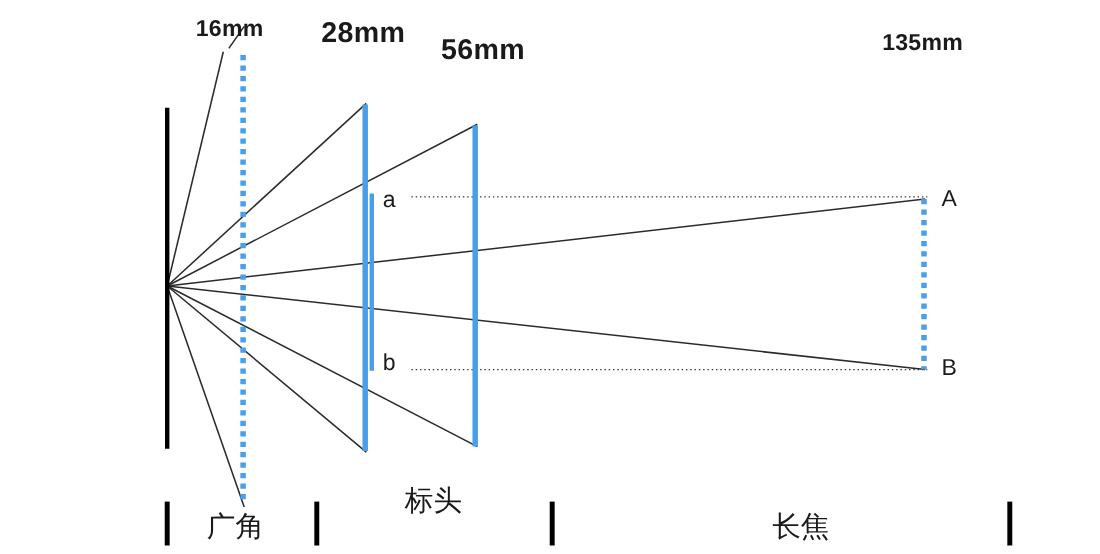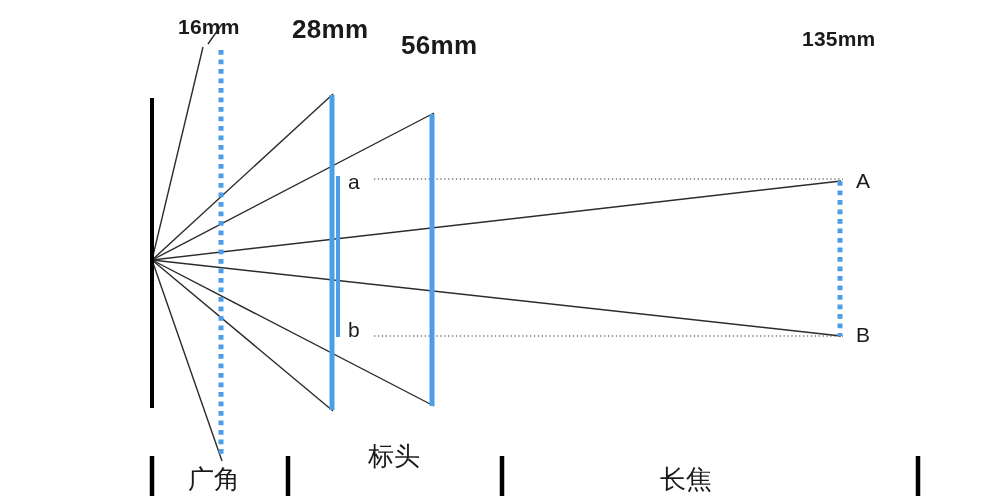--- a/index.html
+++ b/index.html
@@ -103,16 +103,16 @@
     </div>
   <div id="point-label-layer">
       <div class="lbl point-label" style="left: 348px; top: 171px;">a</div>
       <div class="lbl point-label" style="left: 348px; top: 319px;">b</div>
       <div class="lbl point-label" style="left: 856px; top: 170px;">A</div>
       <div class="lbl point-label" style="left: 856px; top: 324px;">B</div>
     </div>
   <div id="zone-label-layer">
       <div class="lbl zone-label" style="left: 188px; top: 466px;">广角</div>
       <div class="lbl zone-label" style="left: 368px; top: 443px;">标头</div>
-      <div class="lbl zone-label" style="left: 660px; top: 466px;">长焦</div>
+      <div class="lbl zone-label" style="left: 702px; top: 466px;">长焦</div>
     </div>
 
 </div>
 
 </body></html>

